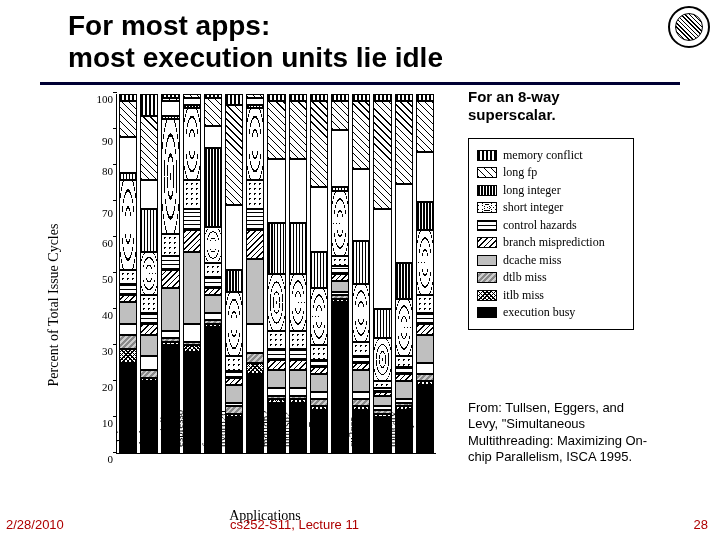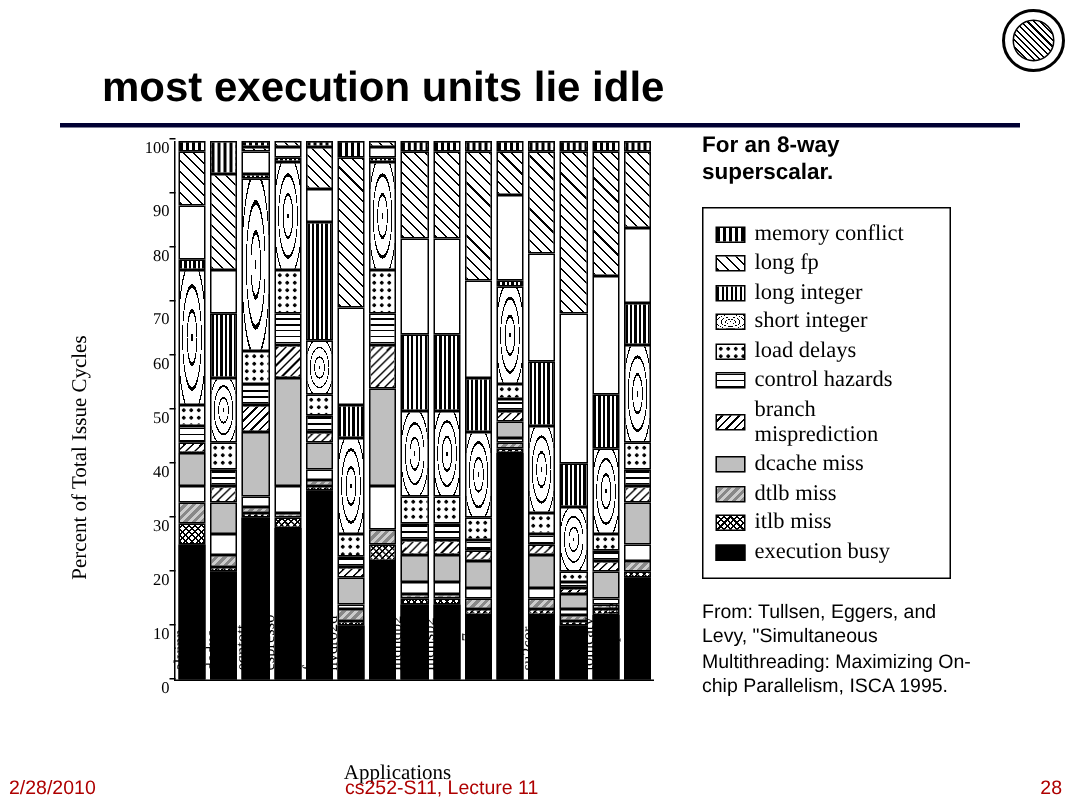--- a/index.html
+++ b/index.html
@@ -181,40 +181,40 @@
 
   
   .legend {
     position: absolute;
     top: 138px;
     left: 468px;
     width: 166px;
     border: 1px solid #000;
     padding: 6px 8px;
     font-family: "Times New Roman", serif;
-    font-size: 15px;
+    font-size: 12px;
   }
   .legend-row {
     display: flex;
     align-items: center;
     gap: 6px;
     margin: 2.5px 0;
   }
   .swatch {
     width: 20px;
     height: 11px;
     border: 0.5px solid #000;
     flex-shrink: 0;
   }
 </style>
 </head>
 <body>
 
 <div class="title">
-  <br>
+  <span>For most apps:</span><br>
   <span>most execution units lie idle</span>
 </div>
 <div class="title-underline"></div>
 
 <div class="logo">
   <div class="logo-inner"></div>
 </div>
 
 <div class="subtitle">
   <span>For an 8-way</span><br>
@@ -230,24 +230,20 @@
       <div class="swatch p-long-fp"></div>
       <span>long fp</span>
     </div>
     <div class="legend-row">
       <div class="swatch p-long-integer"></div>
       <span>long integer</span>
     </div>
     <div class="legend-row">
       <div class="swatch p-short-integer"></div>
       <span>short integer</span>
-    </div>
-    <div class="legend-row">
-      <div class="swatch p-load-delays"></div>
-      <span>load delays</span>
     </div>
     <div class="legend-row">
       <div class="swatch p-control-hazards"></div>
       <span>control hazards</span>
     </div>
     <div class="legend-row">
       <div class="swatch p-branch-mispred"></div>
       <span>branch misprediction</span>
     </div>
     <div class="legend-row">

